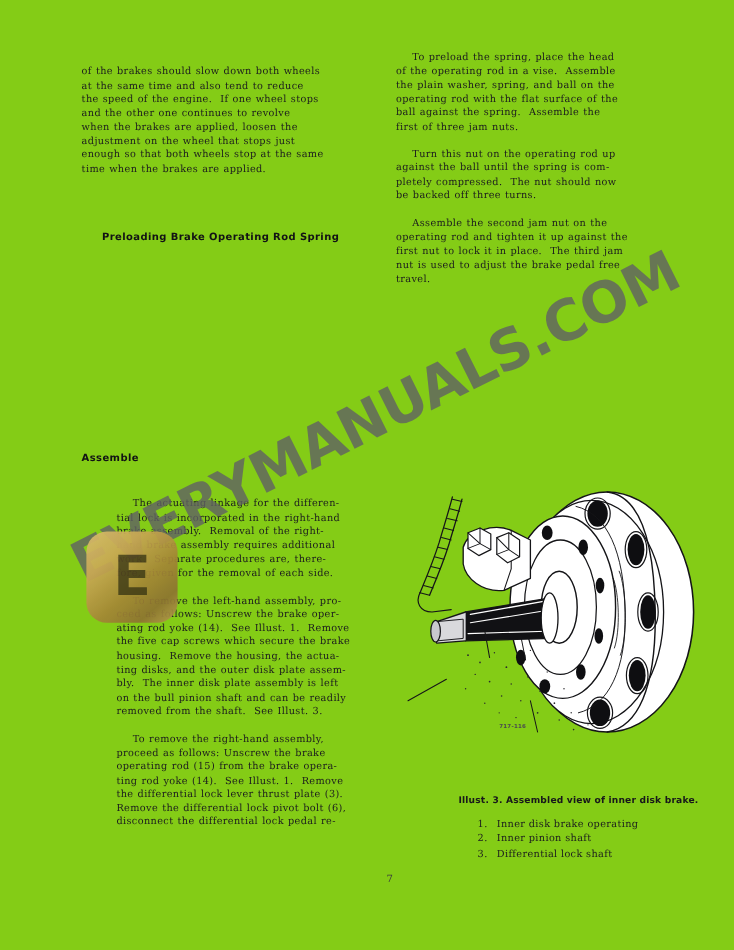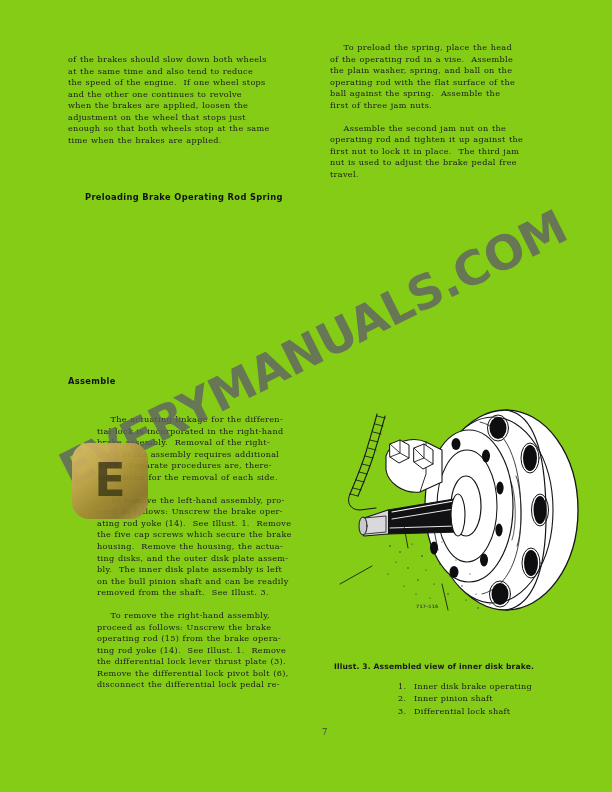--- a/index.html
+++ b/index.html
@@ -61,20 +61,21 @@
 
   
   .illust-caption {
     position: absolute;
     font-family: "DejaVu Sans", sans-serif;
     font-weight: bold;
     font-size: 7.6px;
     letter-spacing: 0.15px;
     color: #18181b;
     white-space: nowrap;
+    margin-left: 48px;
   }
   .legend {
     position: absolute;
     font-family: "DejaVu Serif", serif;
     font-size: 8.1px;
     line-height: 12.4px;
     letter-spacing: 0.3px;
     color: #1b1b1e;
   }
   .legend-row { display: flex; white-space: nowrap; }
@@ -164,20 +165,24 @@
   <div class="subhead" style="left:68px; top:192px;margin-left:17px;">Preloading Brake Operating Rod Spring</div>
 
 
   <div class="col" style="left:330px; top:42px; width:248px;">
     <p>    To preload the spring, place the head
 of the operating rod in a vise.  Assemble
 the plain washer, spring, and ball on the
 operating rod with the flat surface of the
 ball against the spring.  Assemble the
 first of three jam nuts.</p>
+    <p>    Turn this nut on the operating rod up
+against the ball until the spring is com-
+pletely compressed.  The nut should now
+be backed off three turns.</p>
     <p>    Assemble the second jam nut on the
 operating rod and tighten it up against the
 first nut to lock it in place.  The third jam
 nut is used to adjust the brake pedal free
 travel.</p>
   </div>
 
 
   <div class="subhead" style="left:68px; top:376px;">Assemble</div>
 

